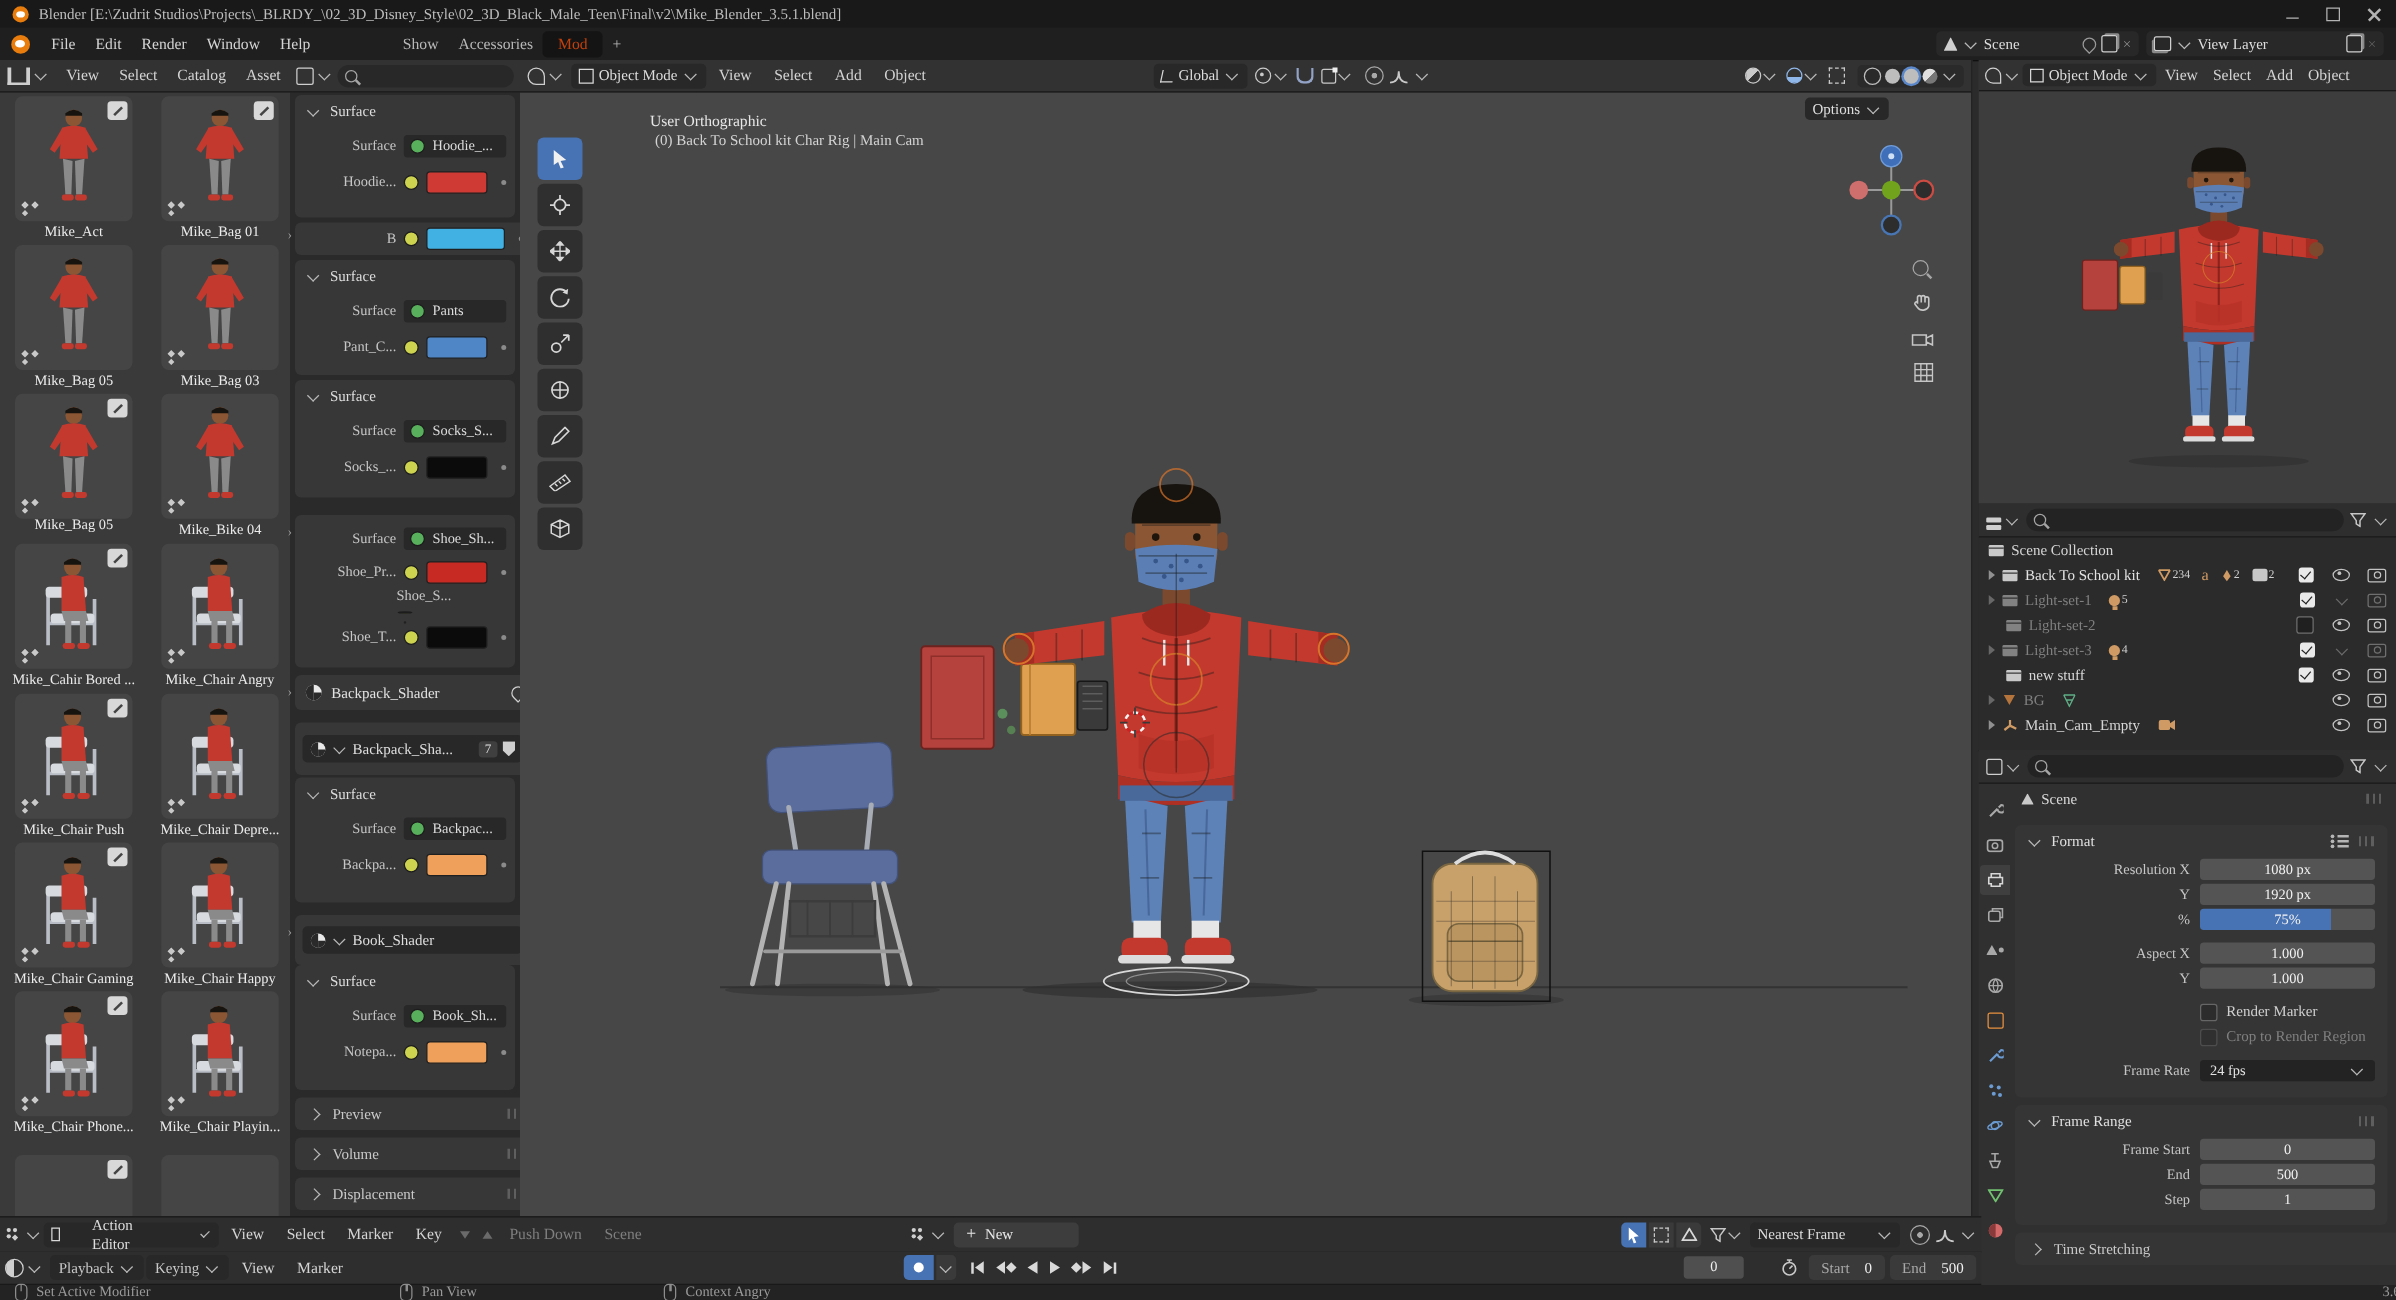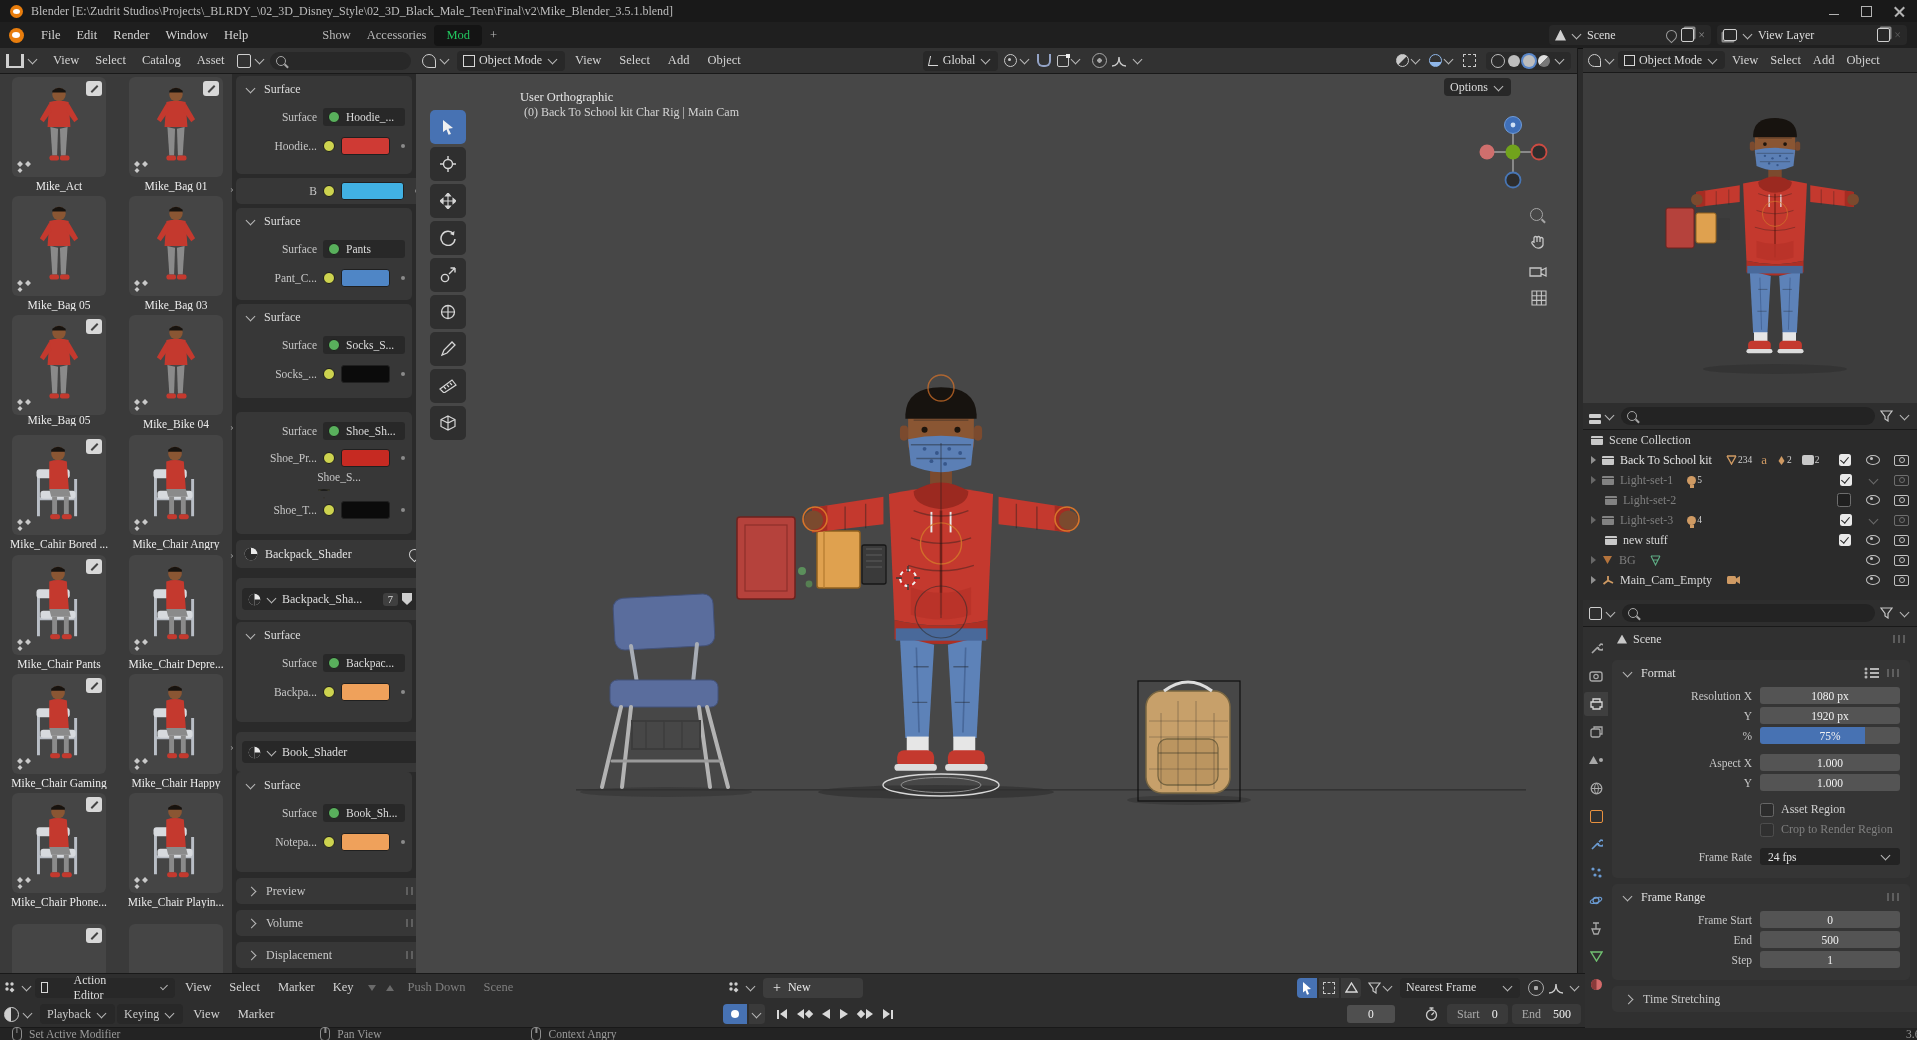--- a/index.html
+++ b/index.html
@@ -172,21 +172,21 @@
         <div style="position:absolute;left:3px;top:4px;width:8px;height:6px;border-radius:50%;background:#fff"></div>
       </div>
   <span class="menu">File</span>
   <span class="menu">Edit</span>
   <span class="menu">Render</span>
   <span class="menu">Window</span>
   <span class="menu">Help</span>
   <div style="width:58px"></div>
   <span class="menu" style="color:#b9b9b9">Show</span>
   <span class="menu" style="color:#b9b9b9">Accessories</span>
-  <span class="menu" style="background:#141414;border-radius:4px;padding:3px 12px;color:#22c55e">Mod</span>
+  <span class="menu" style="background:#141414;border-radius:4px;padding:3px 12px;color:#c2410c">Mod</span>
   <span class="menu" style="color:#b9b9b9">+</span>
   <div style="flex:1"></div>
   <div class="dd" style="width:150px;margin-right:6px;">
     <div style="width:11px;height:11px;background:#cfcfcf;clip-path:polygon(50% 0,100% 100%,0 100%);"></div>
     <i class="cvd"></i>
     <span>Scene</span>
     <div style="flex:1"></div>
     <div style="width:9px;height:9px;border:1.4px solid #9a9a9a;border-radius:50% 50% 50% 0;transform:rotate(-45deg);"></div>
     <div style="width:11px;height:12px;border:1.3px solid #cfcfcf;border-radius:2px;box-shadow:2px -2px 0 -0.5px #8a8a8a;"></div>
     <span style="color:#8b8b8b">×</span>
@@ -303,21 +303,21 @@
         </svg>
   </div>
   <div class="card" style="left:129px;top:507px;">
     <svg width="74" height="88" style="margin:5px 10px">
           <use href="#figC"></use>
         </svg>
     <svg class="marks" width="24" height="14">
           <path d="M4 2 l3 3 -3 3 -3 -3z M12 2 l3 3 -3 3 -3 -3z M4 9 l2.5 2.5 -2.5 2.5 -2.5 -2.5z" fill="#d8d8d8"></path>
         </svg>
   </div>
-  <div class="aname" style="left:3px;top:610px;">Mike_Chair Pants</div>
+  <div class="aname" style="left:3px;top:610px;">Mike_Chair Push</div>
   <div class="aname" style="left:120px;top:610px;">Mike_Chair Depre...</div>
 
   <div class="card" style="left:12px;top:626px;">
     <svg width="74" height="88" style="margin:5px 10px">
           <use href="#figC"></use>
         </svg>
     <div class="pedit"></div>
     <svg class="marks" width="24" height="14">
           <path d="M4 2 l3 3 -3 3 -3 -3z M12 2 l3 3 -3 3 -3 -3z M4 9 l2.5 2.5 -2.5 2.5 -2.5 -2.5z" fill="#d8d8d8"></path>
         </svg>
@@ -1026,21 +1026,21 @@
     <span class="plabel">Aspect X</span>
     <div class="pfield">1.000</div>
   </div>
   <div class="prow">
     <span class="plabel">Y</span>
     <div class="pfield">1.000</div>
   </div>
   <div style="height:7px"></div>
   <div class="prow" style="padding-left:148px;">
     <span class="pcheck"></span>
-    <span style="color:#d0d0d0">Asset Region</span>
+    <span style="color:#d0d0d0">Render Marker</span>
   </div>
   <div class="prow" style="padding-left:148px;">
     <span class="pcheck" style="opacity:.5"></span>
     <span class="dim">Crop to Render Region</span>
   </div>
   <div style="height:7px"></div>
   <div class="prow">
     <span class="plabel">Frame Rate</span>
     <div class="pfield" style="background:#232323;justify-content:flex-start;padding:0 8px;color:#e3e3e3;">
       <span>24 fps</span>

